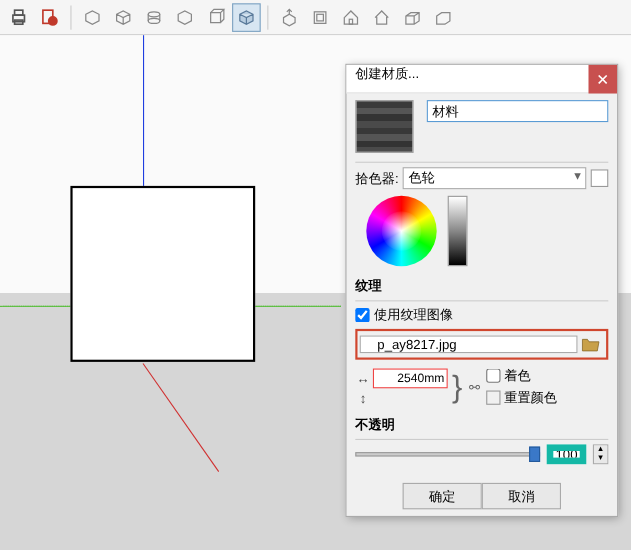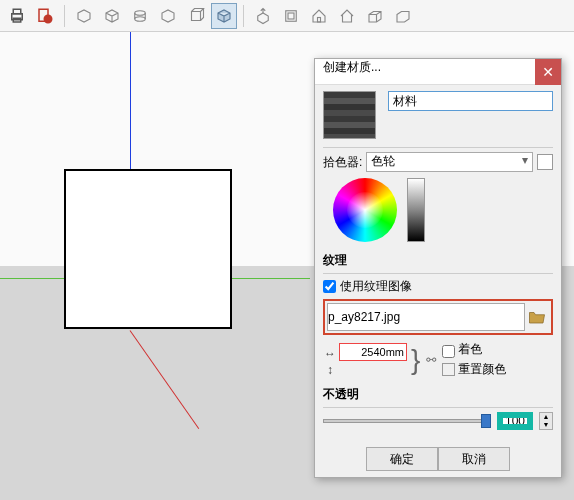--- a/index.html
+++ b/index.html
@@ -26,21 +26,21 @@
   .section-label { font-weight: bold; margin: 6px 0 4px; font-size: 12px; }
   .row { display: flex; align-items: center; gap: 4px; margin-bottom: 4px; }
   .picker-select { flex: 1; height: 20px; border: 1px solid #aaa; background: #fff; padding: 0 4px; }
   .wheel-area { display: flex; align-items: center; gap: 10px; margin: 6px 0 10px; padding-left: 10px; }
   .color-wheel { width: 64px; height: 64px; border-radius: 50%; background: conic-gradient(red, yellow, lime, cyan, blue, magenta, red); position: relative; }
   .color-wheel::after { content: ""; position: absolute; inset: 14px; border-radius: 50%; background: radial-gradient(circle, #fff 0%, rgba(255,255,255,0) 75%); }
   .value-slider { width: 18px; height: 64px; background: linear-gradient(to bottom, #fff, #888, #000); border: 1px solid #999; }
   .checkbox-row { display: flex; align-items: center; gap: 4px; margin: 4px 0; }
   .checkbox-row input { width: 13px; height: 13px; }
   .file-row { display: flex; align-items: center; border: 2px solid #d0462e; padding: 2px; margin-bottom: 6px; }
-  .file-input { flex: 1; height: 28px; border: 1px solid #aaa; padding: 0 0; background: #fff; }
+  .file-input { flex: 1; height: 16px; border: 1px solid #aaa; padding: 0 15px; background: #fff; }
   .browse-btn { width: 24px; height: 20px; display: flex; align-items: center; justify-content: center; cursor: pointer; color: #4a7a3a; }
   .dim-area { display: flex; align-items: center; gap: 4px; margin-bottom: 8px; }
   .dim-col { display: flex; flex-direction: column; gap: 2px; }
   .dim-input { width: 68px; height: 18px; border: 1px solid #ef4444; padding: 0 2px; background: #fff; text-align: right; font-size: 11px; }
   .dim-icon { width: 14px; text-align: center; color: #444; }
   .brace { font-size: 28px; color: #666; line-height: 1; }
   .link-icon { width: 14px; height: 28px; display: flex; align-items: center; justify-content: center; color: #666; }
   .colorize-col { display: flex; flex-direction: column; gap: 3px; font-size: 11px; }
   .opacity-row { display: flex; align-items: center; gap: 6px; margin: 4px 0 8px; }
   .op-slider { flex: 1; height: 14px; position: relative; display: flex; align-items: center; }
@@ -200,21 +200,21 @@
           <span class="dim-icon">↔</span>
           <input class="dim-input" value="2540mm" style="">
         </div>
         <div style="display:flex;align-items:center;gap:2px">
           <span class="dim-icon">↕</span>
         </div>
       </div>
       <span class="brace">}</span>
       <div class="link-icon">⚯</div>
       <div class="colorize-col">
-        <label style="display:flex;align-items:flex-end;gap:3px">
+        <label style="display:flex;align-items:center;gap:3px">
             <input type="checkbox" style="">
             <span>着色</span>
           </label>
         <label style="display:flex;align-items:center;gap:3px">
             <span style="width:13px;height:13px;border:1px solid #999;display:inline-block"></span>
             <span>重置颜色</span>
           </label>
       </div>
     </div>
 

